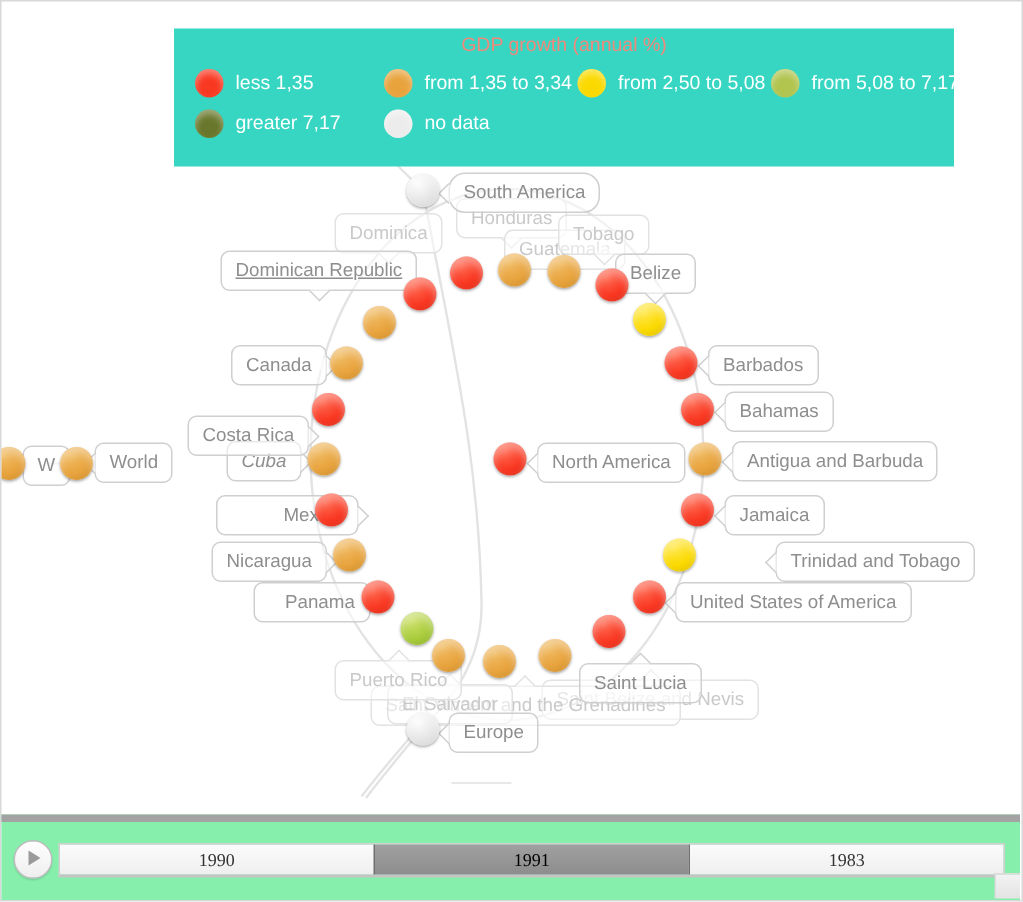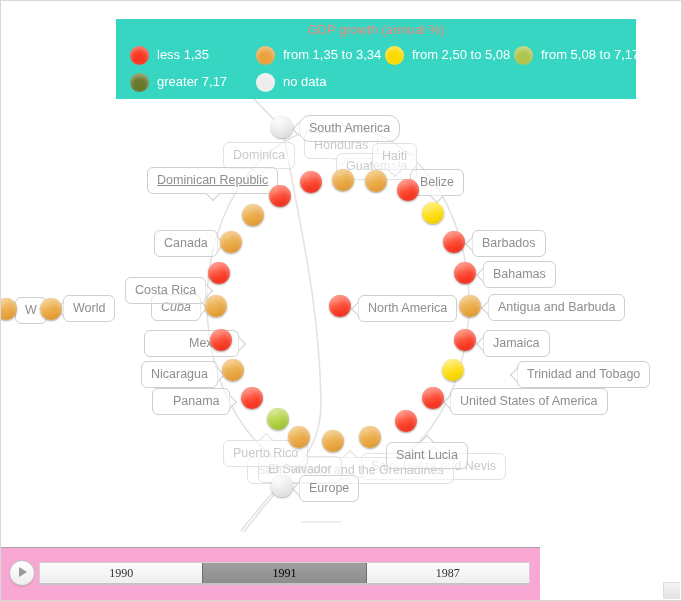--- a/index.html
+++ b/index.html
@@ -82,43 +82,43 @@
   
   .callout.t-top .tail{
     left:50%;margin-left:-5px;top:-6px;
     transform:rotate(135deg);
     background:rgba(255,255,255,.55);
     border-top:none;border-right:none;
   }
 
   
   #legend{
-    position:absolute;left:115px;top:18px;width:520px;height:80px;
+    position:absolute;left:115px;top:18px;width:520px;height:92px;
     background:#36d6c3;
     z-index:40;
   }
   #legend-title{
     position:absolute;left:0;right:0;top:3px;
     text-align:center;font-size:13px;color:#f08a7c;
   }
   .lg-item{position:absolute;height:22px;}
   .lg-dot{
     position:absolute;left:0;top:0;width:19px;height:19px;border-radius:50%;
     box-shadow:inset 0 3px 5px rgba(255,255,255,.4);
   }
   .lg-label{
     position:absolute;left:27px;top:1px;
     font-size:13px;color:#ffffff;white-space:nowrap;
   }
 
   
   #timeline{
-    position:absolute;left:0;bottom:0;width:539px;height:52px;
-    background:#f9a8d4;
-    border-top:1px solid #a3a3a3;
+    position:absolute;left:0;bottom:0;width:679px;height:52px;
+    background:#86efac;
+    border-top:5px solid #a3a3a3;
   }
   #play-btn{
     position:absolute;left:8px;top:12px;width:24px;height:24px;border-radius:50%;
     background:linear-gradient(#ffffff,#eeeeee);
     border:1px solid #bdbdbd;
     box-shadow:0 1px 1px rgba(0,0,0,.12);
     cursor:pointer;
   }
   #play-tri{
     position:absolute;left:9px;top:6px;width:0;height:0;
@@ -215,21 +215,21 @@
 
     <div class="node c-orange" style="left:364px;top:169px;"></div>
     <div class="callout t-bottom dim" style="left:335px;top:152px;">
       <span class="tail"></span>
       <span>Guatemala</span>
     </div>
 
     <div class="node c-red" style="left:396px;top:178px;"></div>
     <div class="callout t-bottom dim" style="left:371px;top:142px;">
       <span class="tail"></span>
-      <span>Haiti</span>
+      <span>Tobago</span>
     </div>
 
     <div class="node c-yellow" style="left:421px;top:201px;"></div>
     <div class="callout t-bottom" style="left:409px;top:168px;">
       <span class="tail"></span>
       <span>Belize</span>
     </div>
 
     <div class="node c-red" style="left:442px;top:230px;"></div>
     <div class="callout t-left" style="left:471px;top:229px;">
@@ -291,21 +291,21 @@
       <span>El Salvador</span>
     </div>
 
     <div class="node c-lgreen" style="left:266px;top:407px;"></div>
     <div class="callout t-top dim" style="left:222px;top:439px;">
       <span class="tail"></span>
       <span>Puerto Rico</span>
     </div>
 
     <div class="node c-red" style="left:240px;top:386px;"></div>
-    <div class="callout t-right" style="left:151px;top:387px;padding-left:20px;">
+    <div class="callout t-right" style="left:168px;top:387px;padding-left:20px;">
       <span class="tail"></span>
       <span>Panama</span>
     </div>
 
     <div class="node c-orange" style="left:221px;top:358px;"></div>
     <div class="callout t-right" style="left:140px;top:360px;">
       <span class="tail"></span>
       <span>Nicaragua</span>
     </div>
 
@@ -387,19 +387,19 @@
 
   </div>
 
   <div id="timeline">
     <div id="play-btn">
       <span id="play-tri"></span>
     </div>
     <div id="slider-track">
       <div class="tick">1990</div>
       <div class="tick active">1991</div>
-      <div class="tick">1987</div>
+      <div class="tick">1983</div>
     </div>
   </div>
 
   <div id="corner-nub"></div>
 
 </div>
 
 </body></html>

